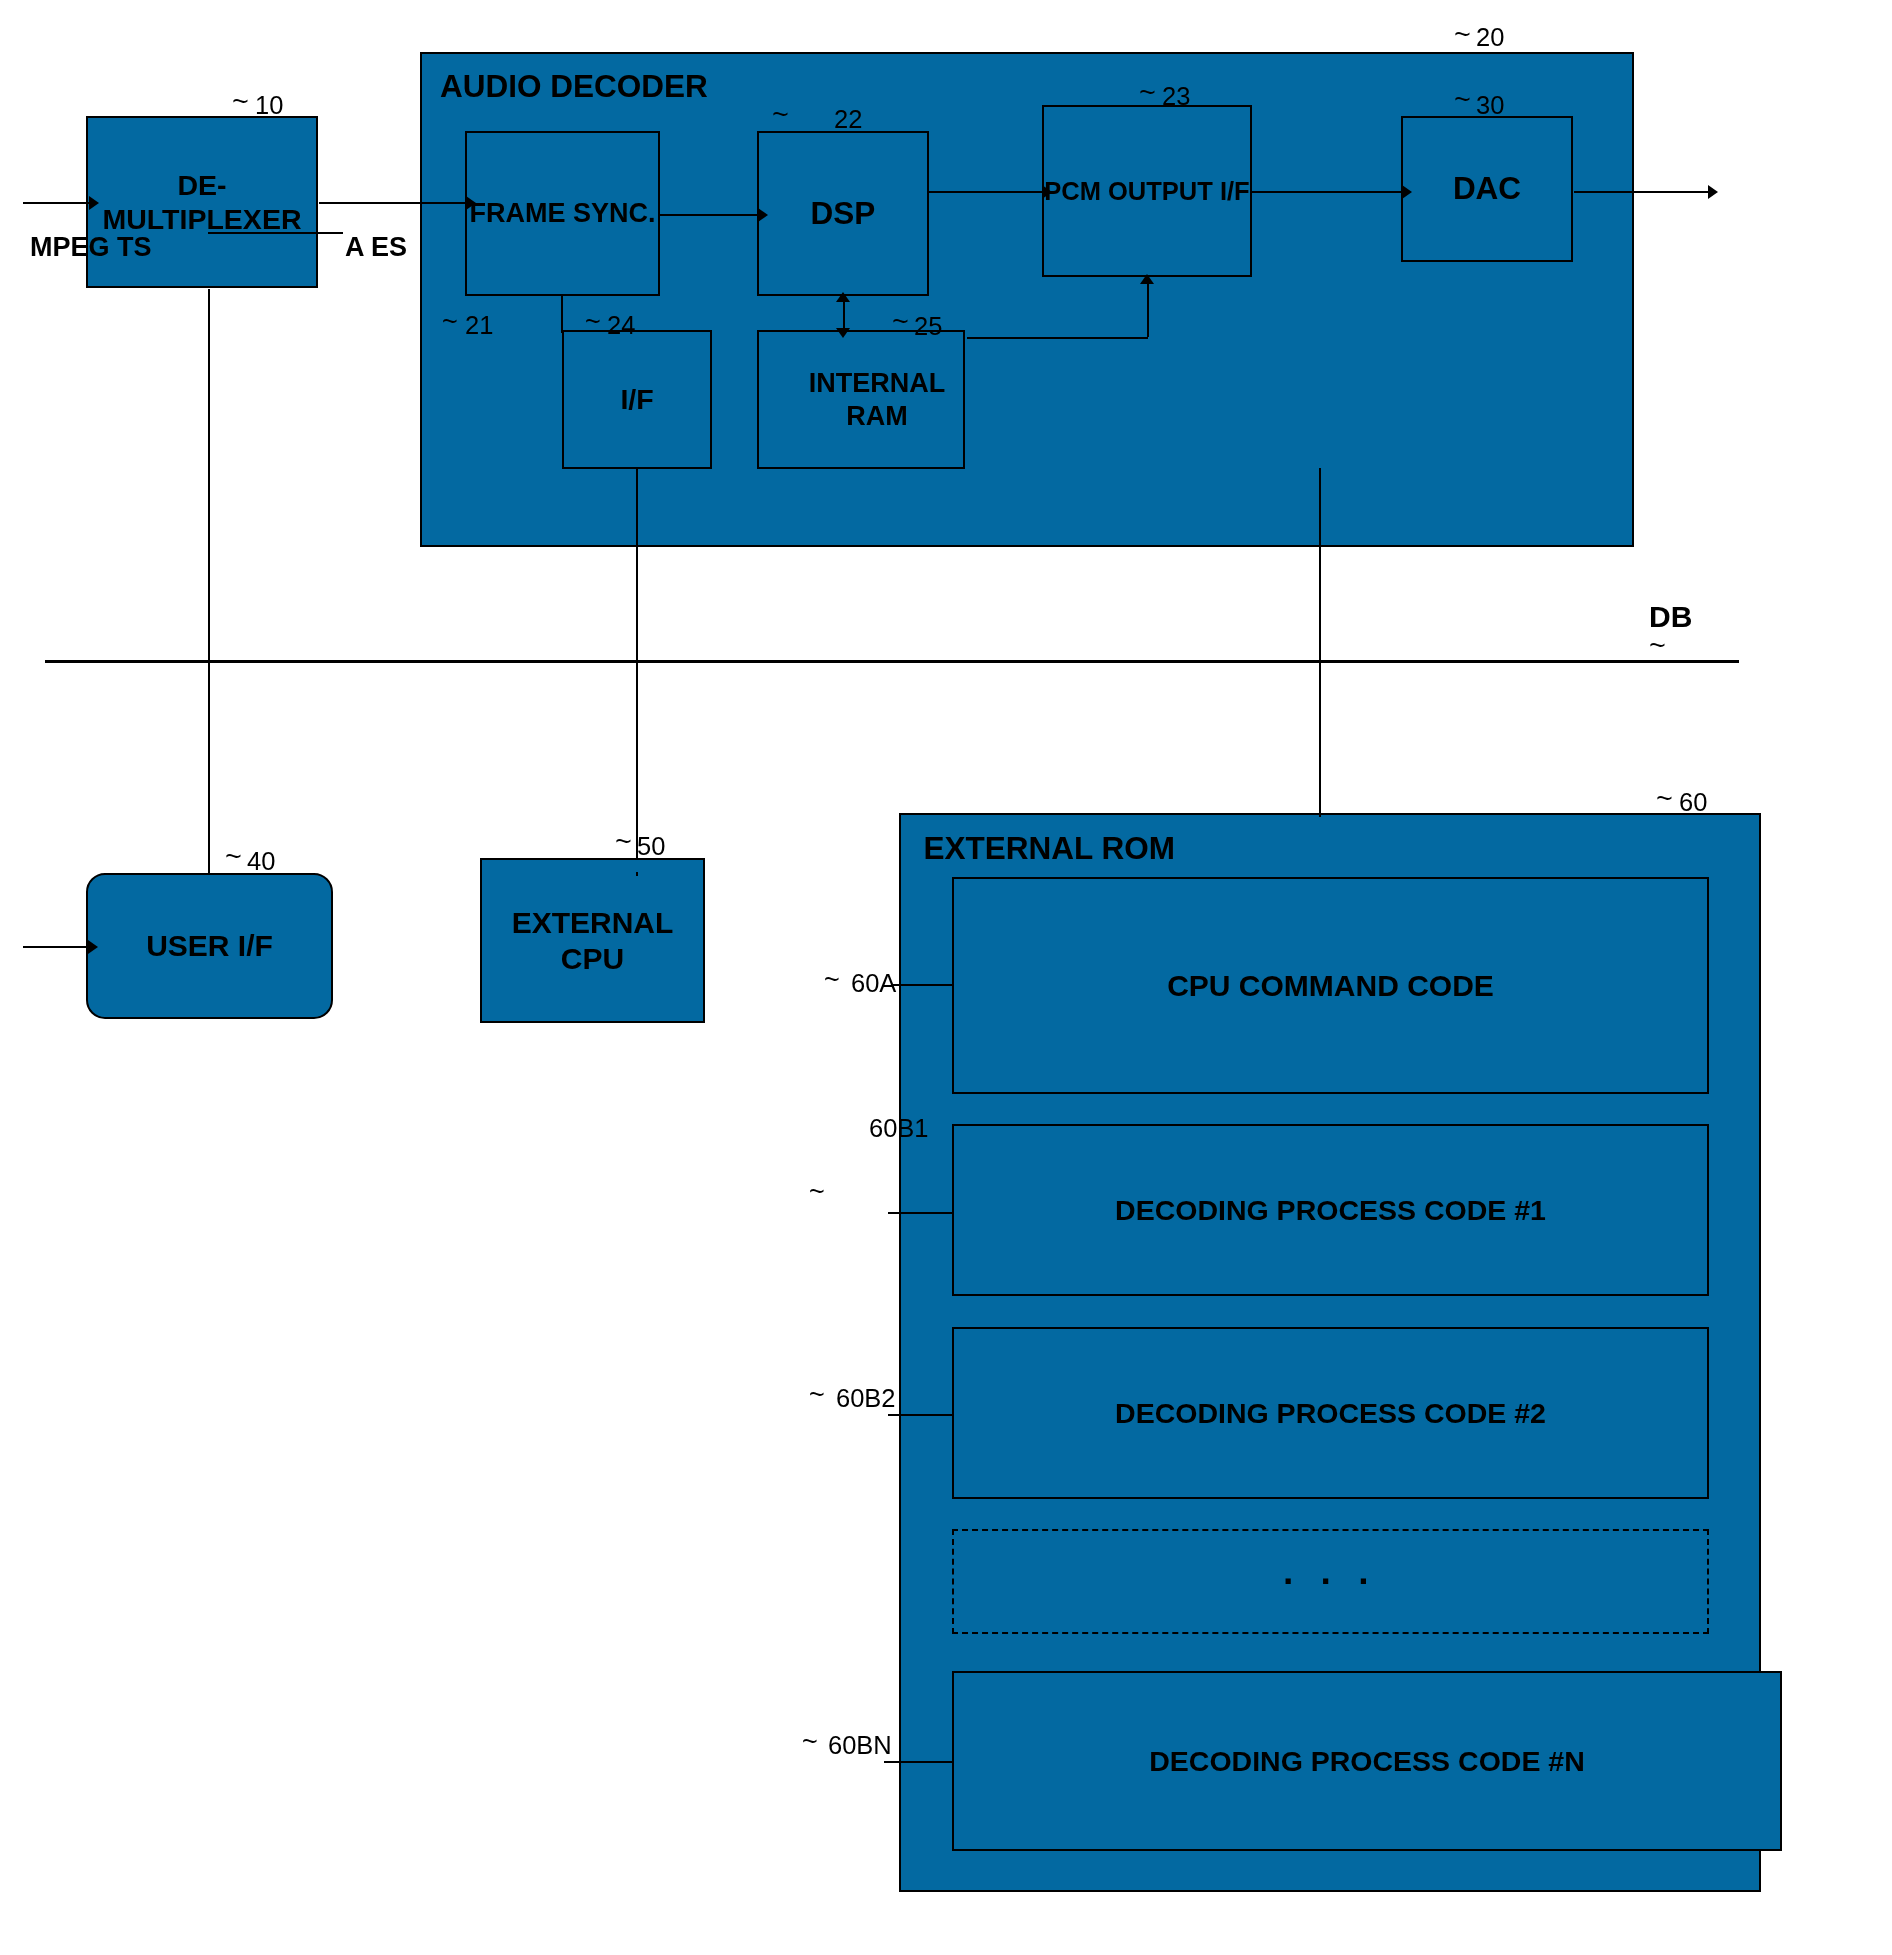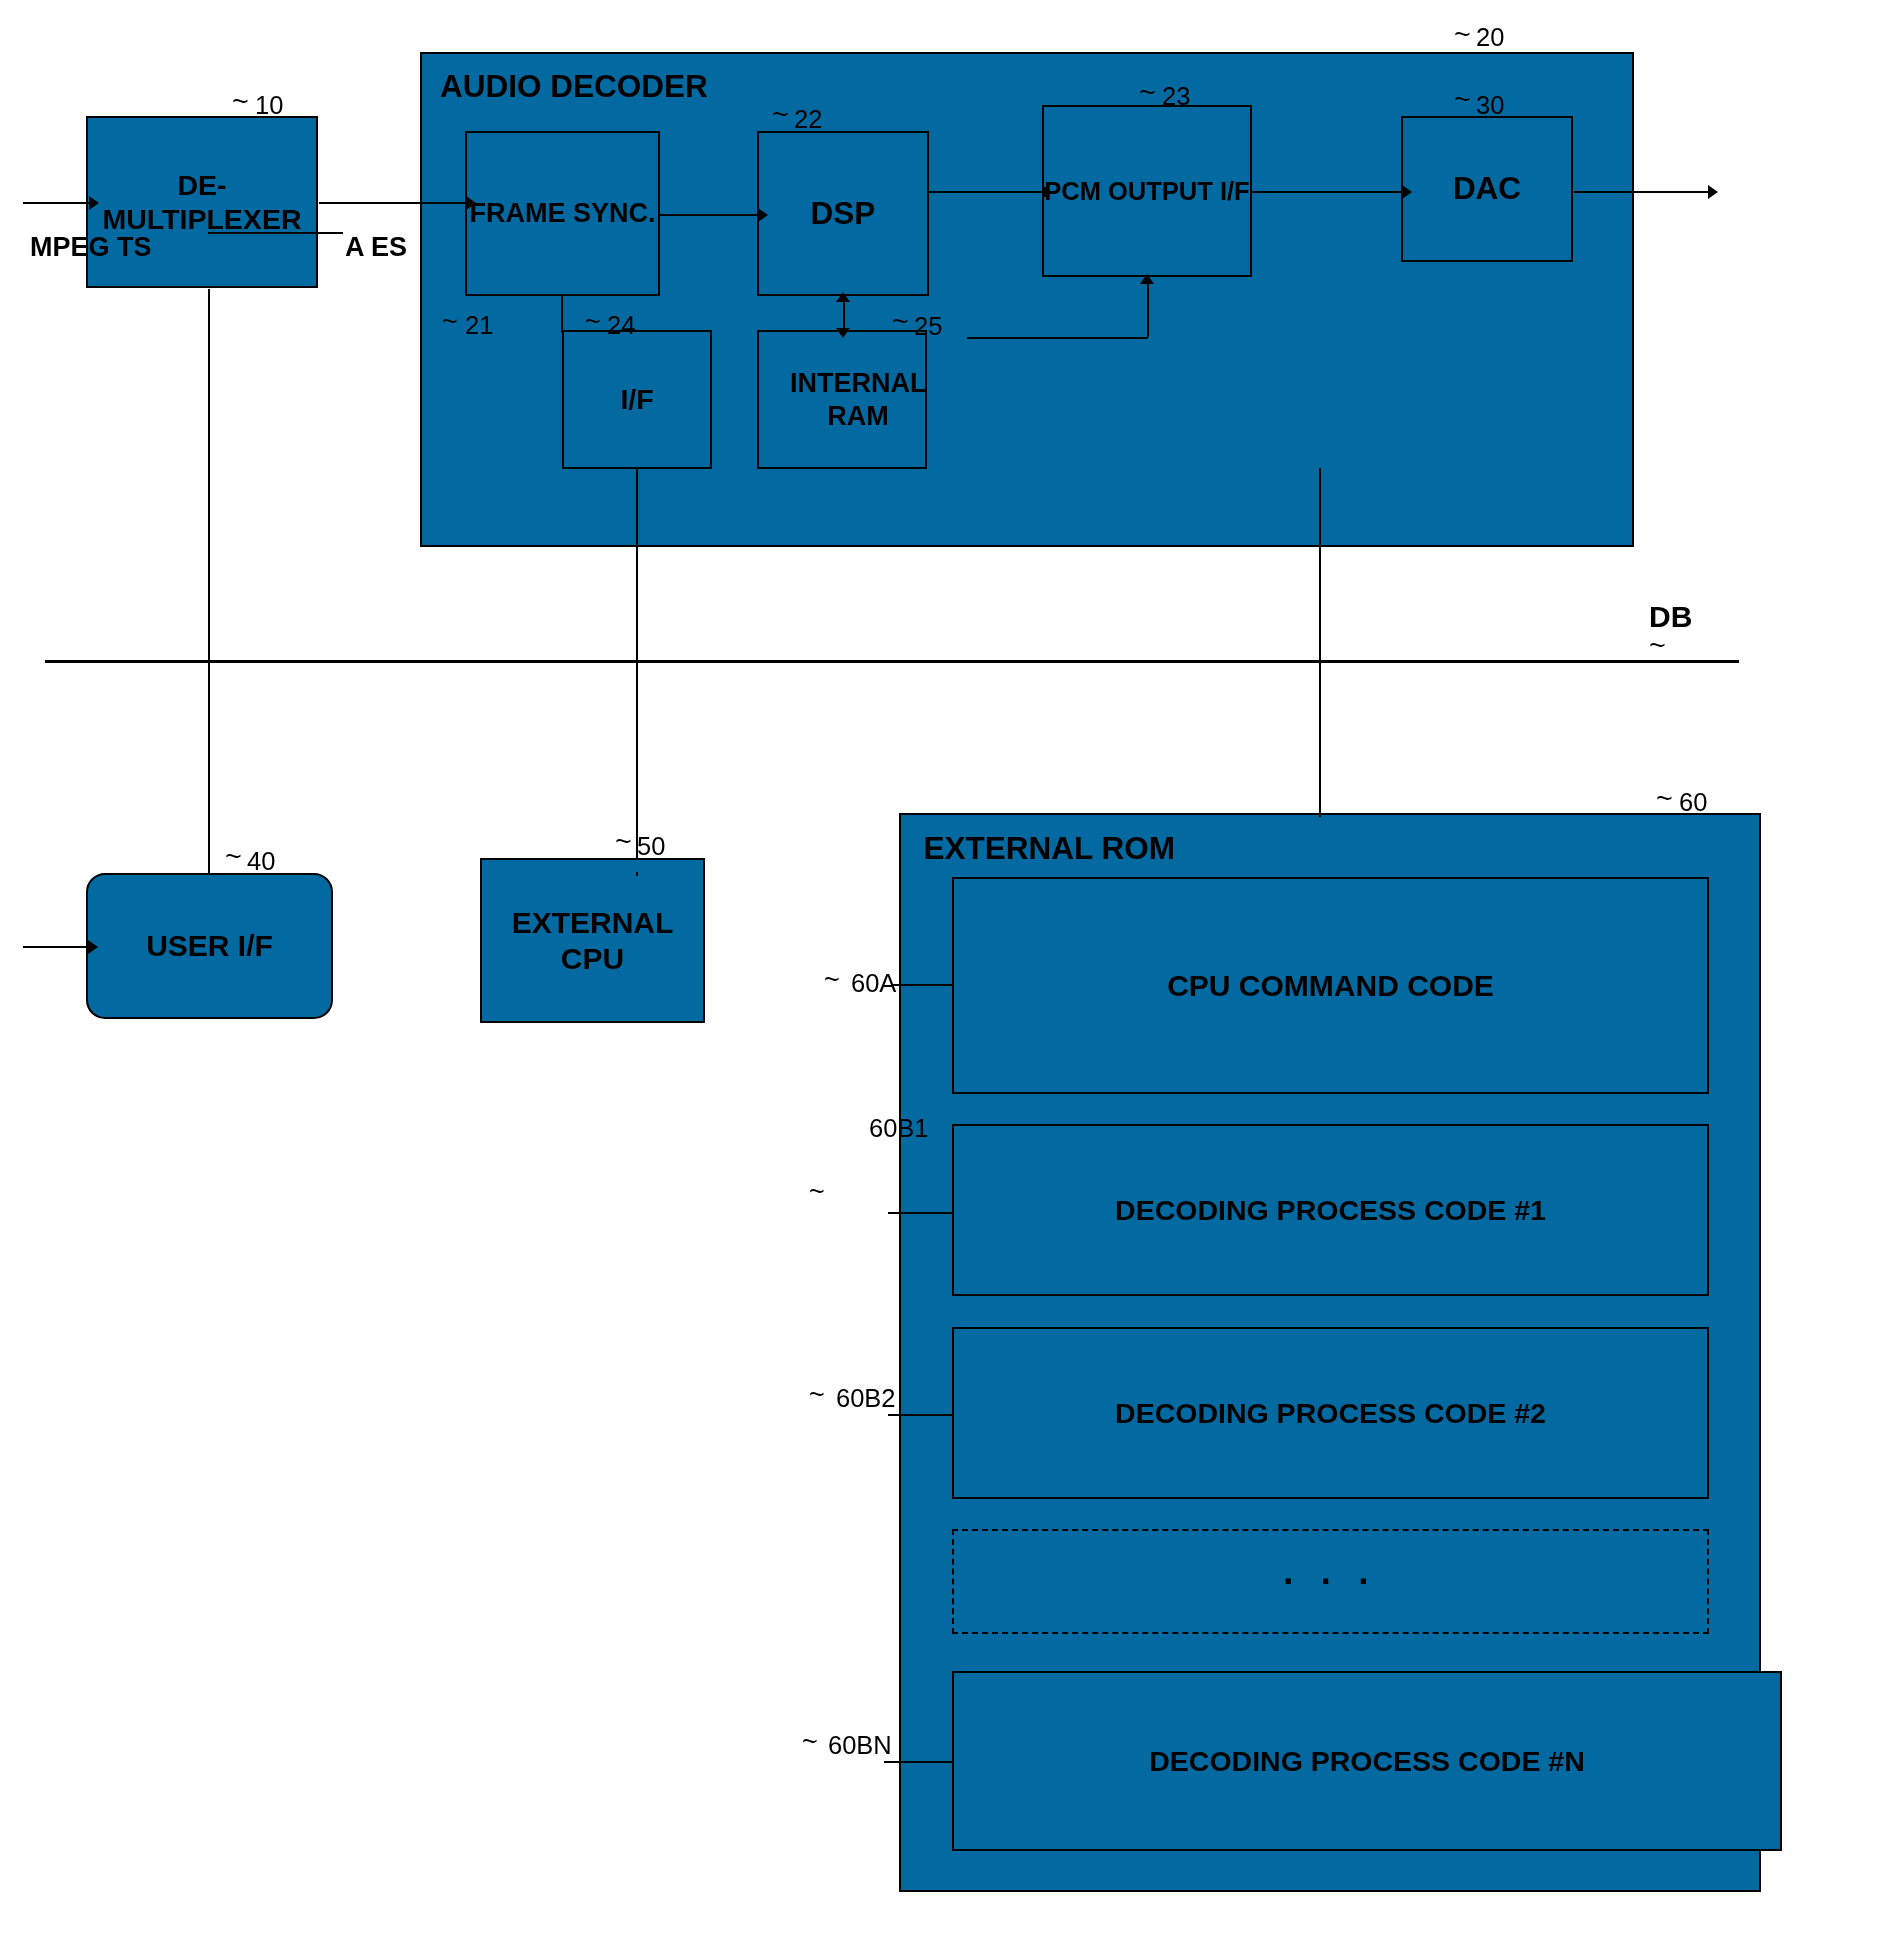--- a/index.html
+++ b/index.html
@@ -87,21 +87,21 @@
 SYNC.</span>
   </div>
 
   <div class="ref-num" style="left:465px; top:311px;">21</div>
 
   <div class="box" style="left:757px; top:131px; width:172px; height:165px; font-size:31.5px;justify-content:center;">
     <span>DSP</span>
   </div>
 
   <div style="position:absolute; left:772px; top:97px; font-size:28.5px; transform:rotate(180deg);">~</div>
-  <div class="ref-num" style="left:794px; top:105px;">22</div>
+  <div class="ref-num" style="left:834px; top:105px;">22</div>
 
   <div class="box" style="left:1042px; top:105px; width:210px; height:172px; font-size:25.5px;">
     <span>PCM OUTPUT
 I/F</span>
   </div>
 
   <div style="position:absolute; left:1139px; top:75px; font-size:28.5px; transform:rotate(180deg);">~</div>
   <div class="ref-num" style="left:1162px; top:82px;">23</div>
 
   <div class="box" style="left:1401px; top:116px; width:172px; height:146px; font-size:31.5px;">
@@ -111,21 +111,21 @@
   <div style="position:absolute; left:1454px; top:82px; font-size:28.5px; transform:rotate(180deg);">~</div>
   <div class="ref-num" style="left:1476px; top:91px;">30</div>
 
   <div class="box" style="left:562px; top:330px; width:150px; height:139px; font-size:28.5px;">
     <span>I/F</span>
   </div>
 
   <div style="position:absolute; left:585px; top:304px; font-size:27px; transform:rotate(180deg);">~</div>
   <div class="ref-num" style="left:607px; top:311px;">24</div>
 
-  <div class="box" style="left:757px; top:330px; width:170px; height:139px; font-size:27px;padding-left:32px;">
+  <div class="box" style="left:757px; top:330px; width:208px; height:139px; font-size:27px;padding-left:32px;">
     <span>INTERNAL
 RAM</span>
   </div>
 
   <div style="position:absolute; left:892px; top:304px; font-size:28.5px; transform:rotate(180deg);">~</div>
   <div class="ref-num" style="left:914px; top:312px;">25</div>
 
   <div class="box" style="left:86px; top:116px; width:232px; height:172px; font-size:28.5px;">
     <span>DE-
 MULTIPLEXER</span>

